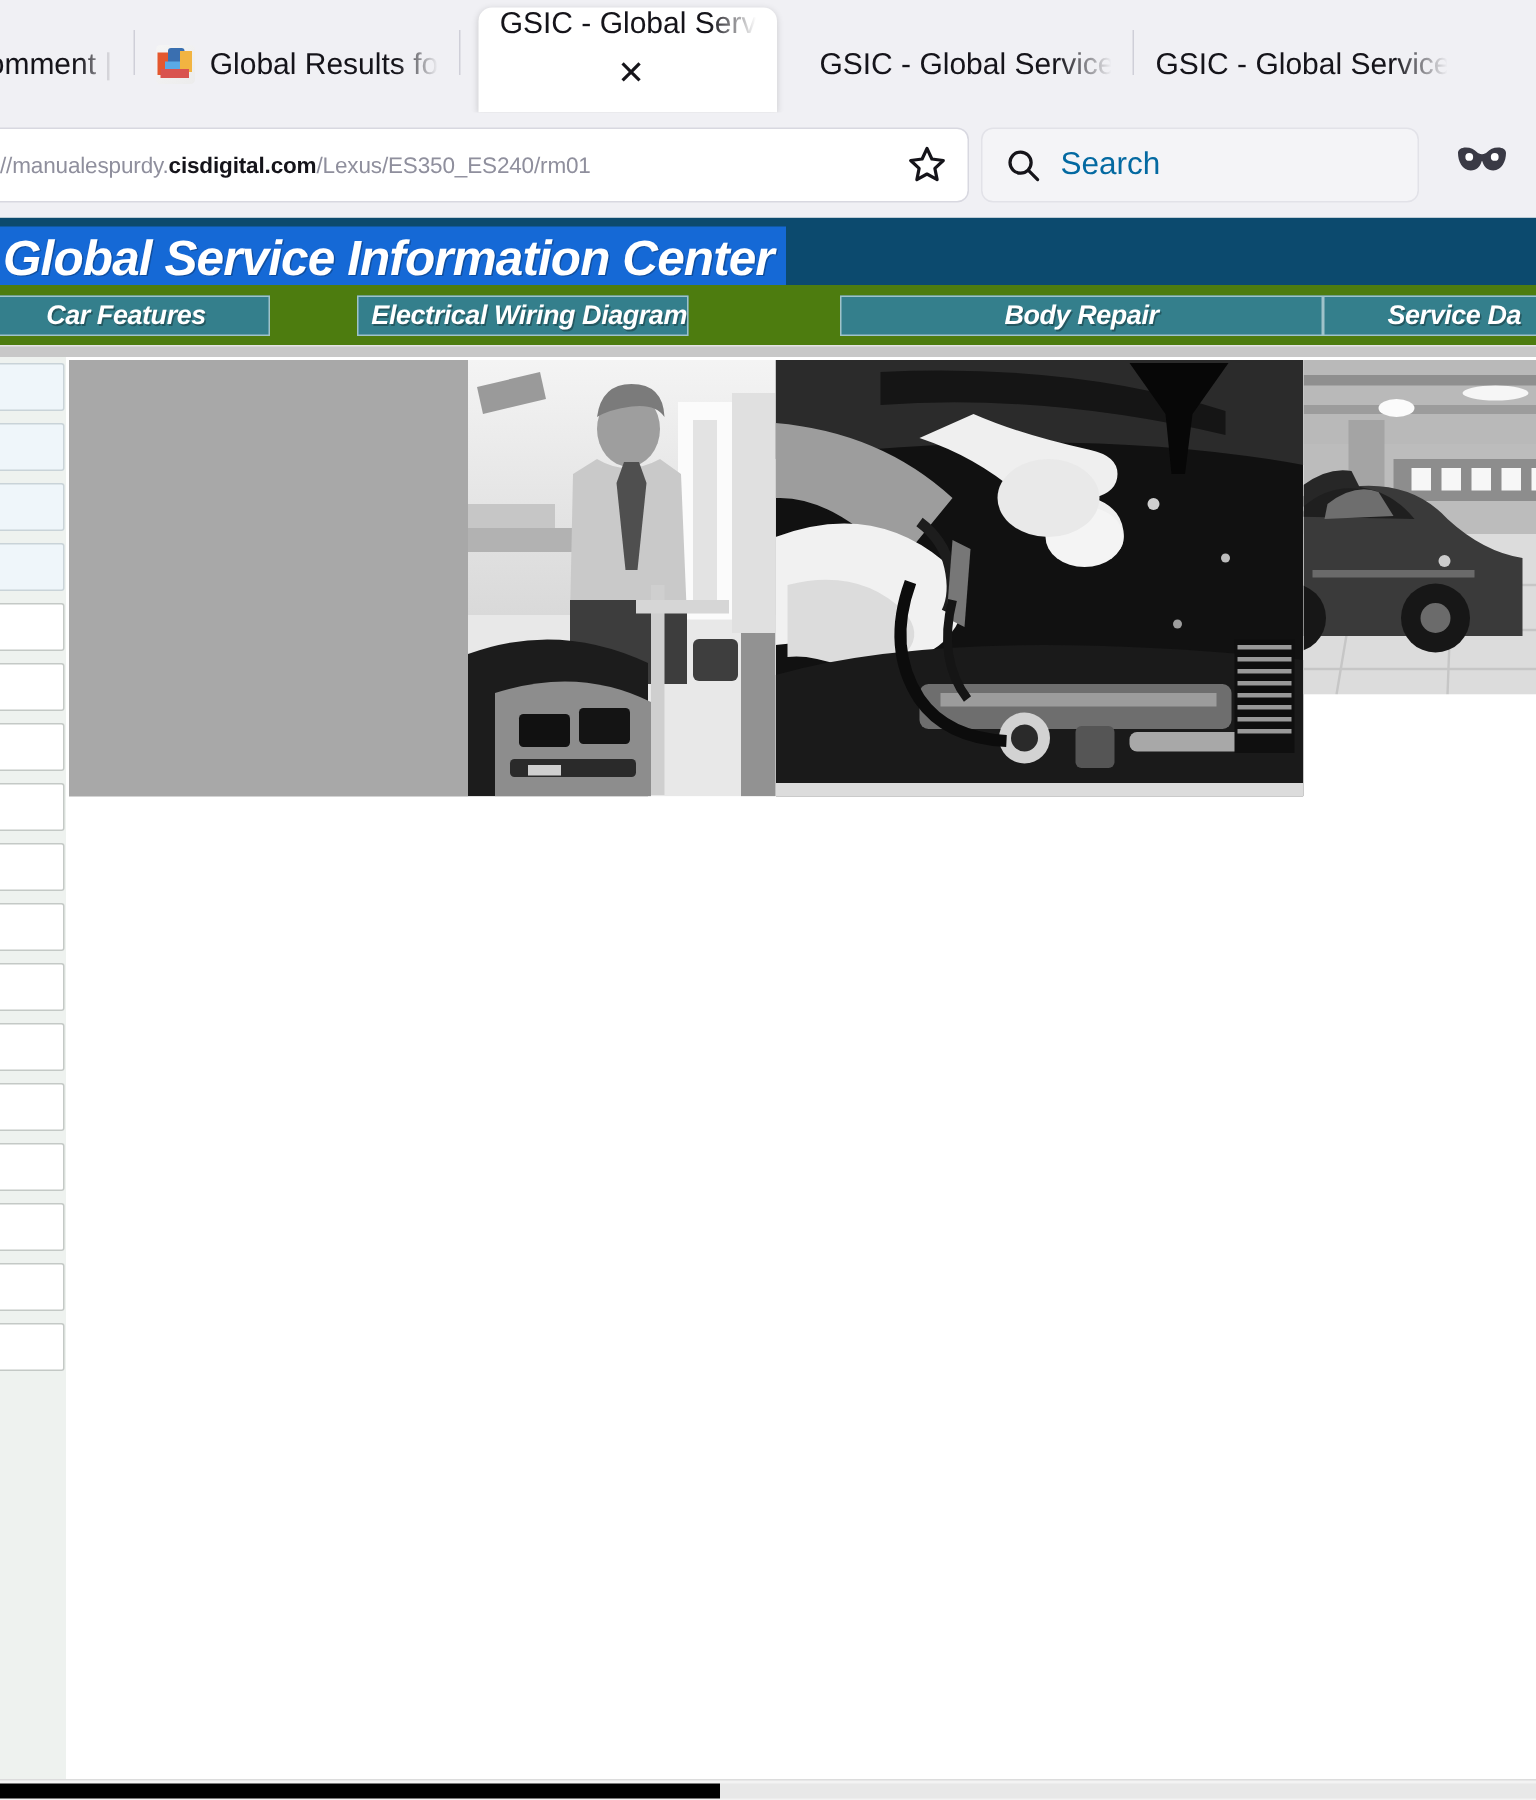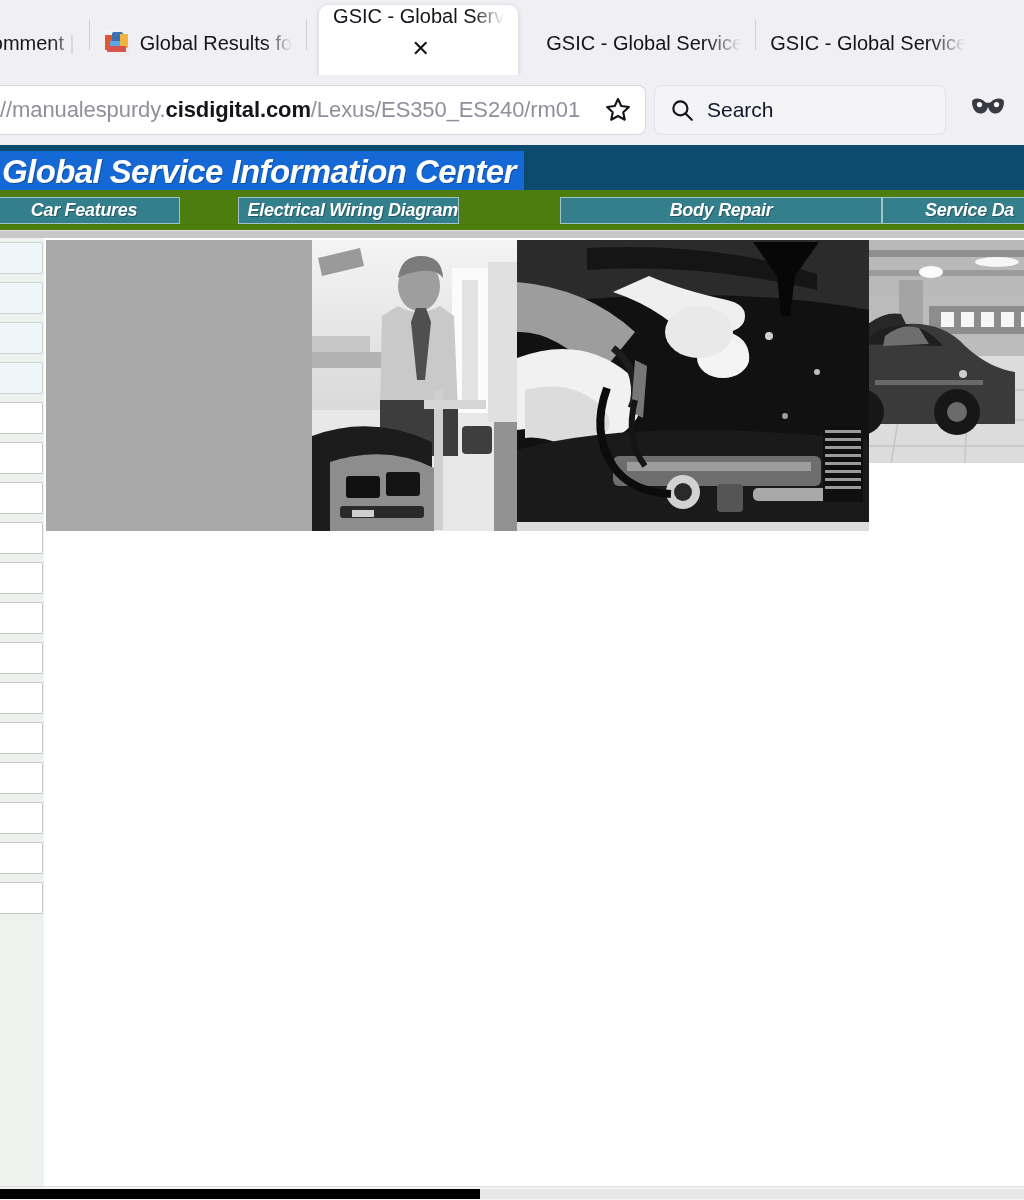--- a/index.html
+++ b/index.html
@@ -83,42 +83,42 @@
     height: 48px;
     background: #ffffff;
     border-radius: 7px;
     display: flex;
     align-items: center;
     padding: 0 12px 0 10px;
     box-shadow: 0 0 0 1px #d8d8e0;
   }
   .url-text {
     flex: 1 1 auto;
-    font-size: 22px;
+    font-size: 15px;
     color: #8f8f9d;
     white-space: nowrap;
     overflow: hidden;
     letter-spacing: -0.1px;
   }
   .url-text b { color: #15141a; font-weight: 700; }
   .star-icon { width: 30px; height: 30px; flex: 0 0 auto; margin-left: 6px; }
 
   .searchbar {
     flex: 0 0 auto;
     width: 290px;
     height: 48px;
     background: #f4f4f7;
     border-radius: 7px;
     display: flex;
     align-items: center;
     gap: 12px;
     padding: 0 14px;
     box-shadow: 0 0 0 1px #e2e2e8;
   }
-  .search-ph { font-size: 21px; color: #0f172a; text-align: right; }
+  .search-ph { font-size: 21px; color: #0369a1; text-align: right; }
 
   .mask-icon { margin-left: auto; margin-right: 16px; flex: 0 0 auto; }
 
   
   .page {
     position: absolute;
     left: 0; top: 145px;
     width: 1024px;
     height: 1055px;
     background: #ffffff;

